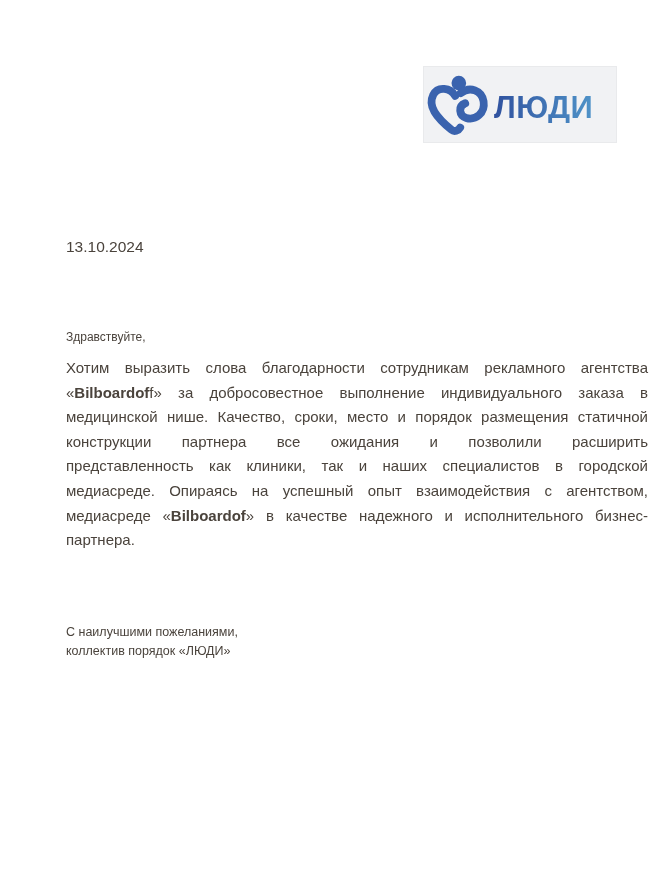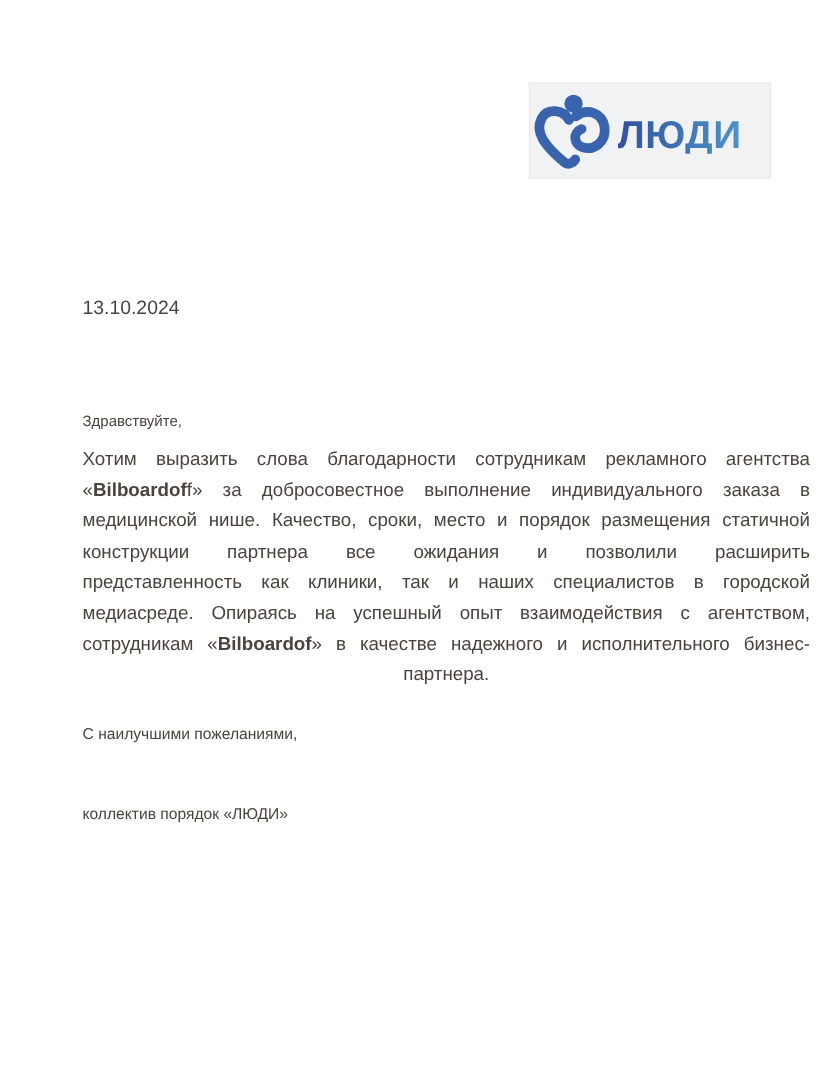--- a/index.html
+++ b/index.html
@@ -38,29 +38,29 @@
   }
   .greeting{
     position:absolute;left:66px;top:330px;
     font-size:12px;color:var(--body-text,#4a433c);
   }
   .body{
     position:absolute;left:66px;top:356px;width:582px;
     font-size:15px;color:var(--body-text,#4a433c);
   }
   .body-line{
-    line-height:24.6px;white-space:normal;text-align:center;
+    line-height:24.6px;white-space:normal;
   }
   .body-line.just{
     text-align:justify;text-align-last:justify;
     -moz-text-align-last:justify;
   }
   .body-line .b{font-weight:700;}
   .closing{
-    position:absolute;left:66px;top:580px;
+    position:absolute;left:66px;top:625px;
     font-size:12.5px;color:var(--body-text,#4a433c);
   }
   .signature{
     position:absolute;left:66px;top:644px;
     font-size:12.5px;color:var(--body-text,#4a433c);
   }
 </style>
 </head>
 <body>
 
@@ -80,21 +80,21 @@
 
   <div class="greeting">Здравствуйте,</div>
 
   <div class="body">
       <div class="body-line just"><span>Хотим выразить слова благодарности сотрудникам рекламного агентства</span></div>
       <div class="body-line just"><span>«</span><span class="b">Bilboardof</span><span>f» за добросовестное выполнение индивидуального заказа в</span></div>
       <div class="body-line just"><span>медицинской нише. Качество, сроки, место и порядок размещения статичной</span></div>
       <div class="body-line just"><span>конструкции партнера все ожидания и позволили расширить</span></div>
       <div class="body-line just"><span>представленность как клиники, так и наших специалистов в городской</span></div>
       <div class="body-line just"><span>медиасреде. Опираясь на успешный опыт взаимодействия с агентством,</span></div>
-      <div class="body-line just"><span>сотрудникам «</span><span class="b">Bilboardof</span><span>» в качестве надежного и исполнительного бизнес-</span></div>
+      <div class="body-line just"><span>медиасреде «</span><span class="b">Bilboardof</span><span>» в качестве надежного и исполнительного бизнес-</span></div>
       <div class="body-line"><span>партнера.</span></div>
     </div>
 
   <div class="closing">С наилучшими пожеланиями,</div>
 
   <div class="signature">коллектив порядок «ЛЮДИ»</div>
 
 </div>
 
 </body></html>

